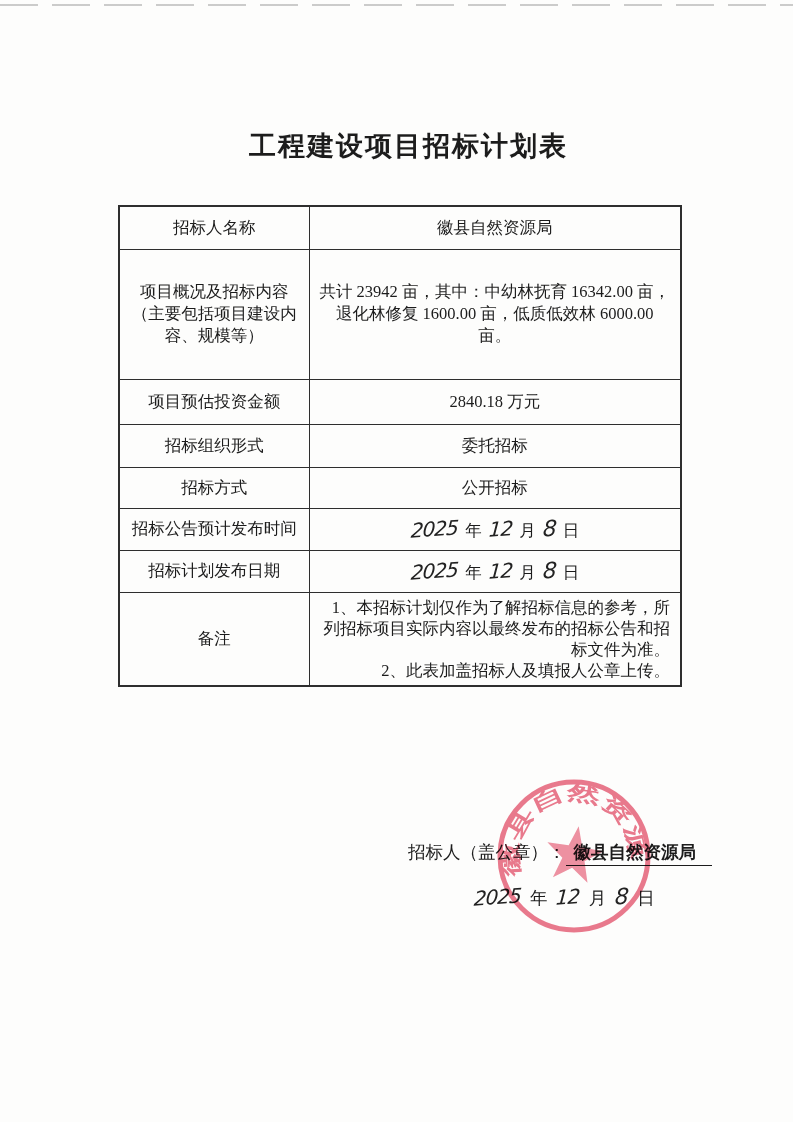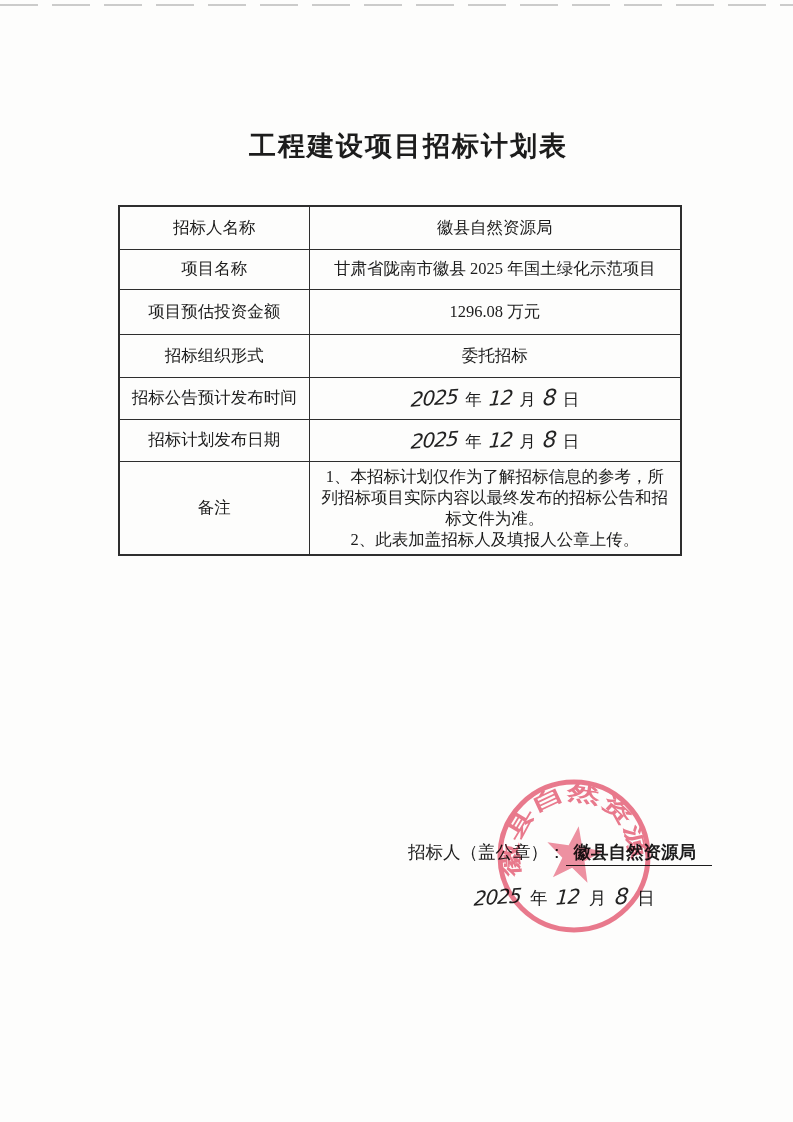--- a/index.html
+++ b/index.html
@@ -31,21 +31,21 @@
   }
   table.form td{
     border:1.5px solid var(--border);
     padding:2px 8px;
     vertical-align:middle;
     line-height:1.32;
     overflow:hidden;
   }
   td.lbl{width:190px;text-align:center;}
   td.val{width:372px;text-align:center;}
-  td.val.notes{text-align:center;padding:4px 10px;line-height:1.28;}
+  td.val.notes{text-align:right;padding:4px 10px;line-height:1.28;}
   .dateval .unit{display:inline-block;margin:0 3px;}
   .hw{
     display:inline-block;
     font-family:"DejaVu Sans",sans-serif;
     font-style:italic;
     font-size:20px;
     letter-spacing:-1px;
     transform:rotate(-4deg) skewX(-8deg);
     margin:0 4px;
     color:#222;
@@ -89,31 +89,35 @@
   <table class="form">
     <colgroup>
         <col style="width:190px">
         <col style="width:372px">
       </colgroup>
     <tbody>
         <tr style="height:43px">
       <td class="lbl">招标人名称</td>
       <td class="val">徽县自然资源局</td>
     </tr>
-    <tr style="height:40px">
-      <td class="lbl">项目名称</td>
-      <td class="val">甘肃省陇南市徽县 2025 年国土绿化示范项目</td>
+    <tr style="height:130px">
+      <td class="lbl">项目概况及招标内容（主要包括项目建设内容、规模等）</td>
+      <td class="val">共计 23942 亩，其中：中幼林抚育 16342.00 亩，退化林修复 1600.00 亩，低质低效林 6000.00 亩。</td>
     </tr>
     <tr style="height:45px">
       <td class="lbl">项目预估投资金额</td>
-      <td class="val">1296.08 万元</td>
+      <td class="val">2840.18 万元</td>
     </tr>
     <tr style="height:43px">
       <td class="lbl">招标组织形式</td>
       <td class="val">委托招标</td>
+    </tr>
+    <tr style="height:41px">
+      <td class="lbl">招标方式</td>
+      <td class="val">公开招标</td>
     </tr>
     <tr style="height:42px">
       <td class="lbl">招标公告预计发布时间</td>
       <td class="val dateval">
         <span class="hw">2025</span><span class="unit">年</span><span class="hw">12</span><span class="unit">月</span><span class="hw big">8</span><span class="unit">日</span>
       </td>
     </tr>
     <tr style="height:42px">
       <td class="lbl">招标计划发布日期</td>
       <td class="val dateval">

